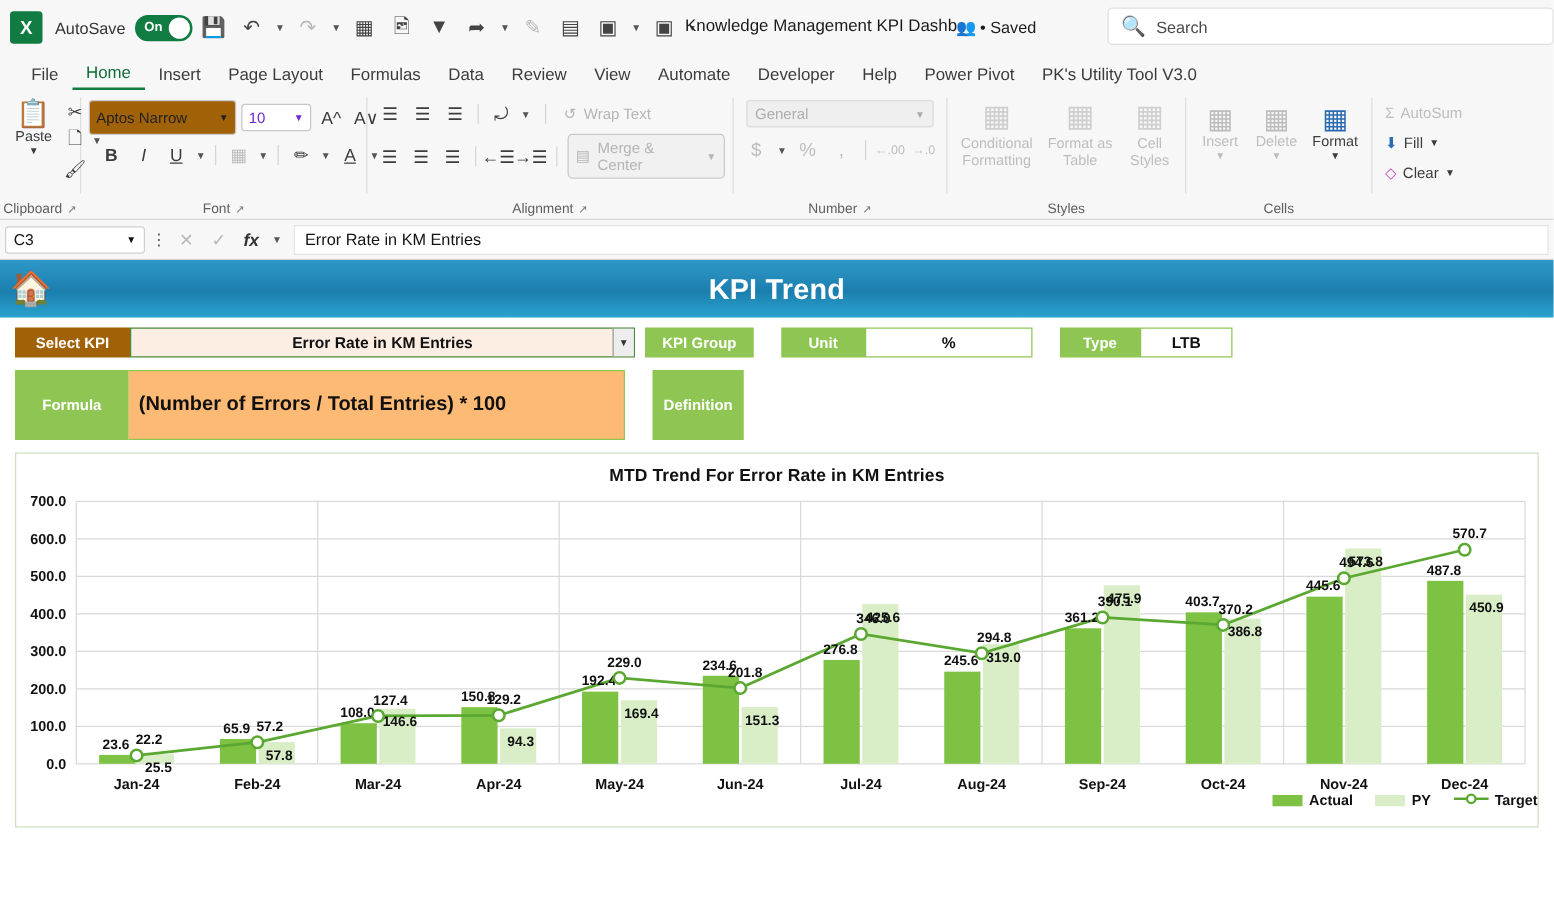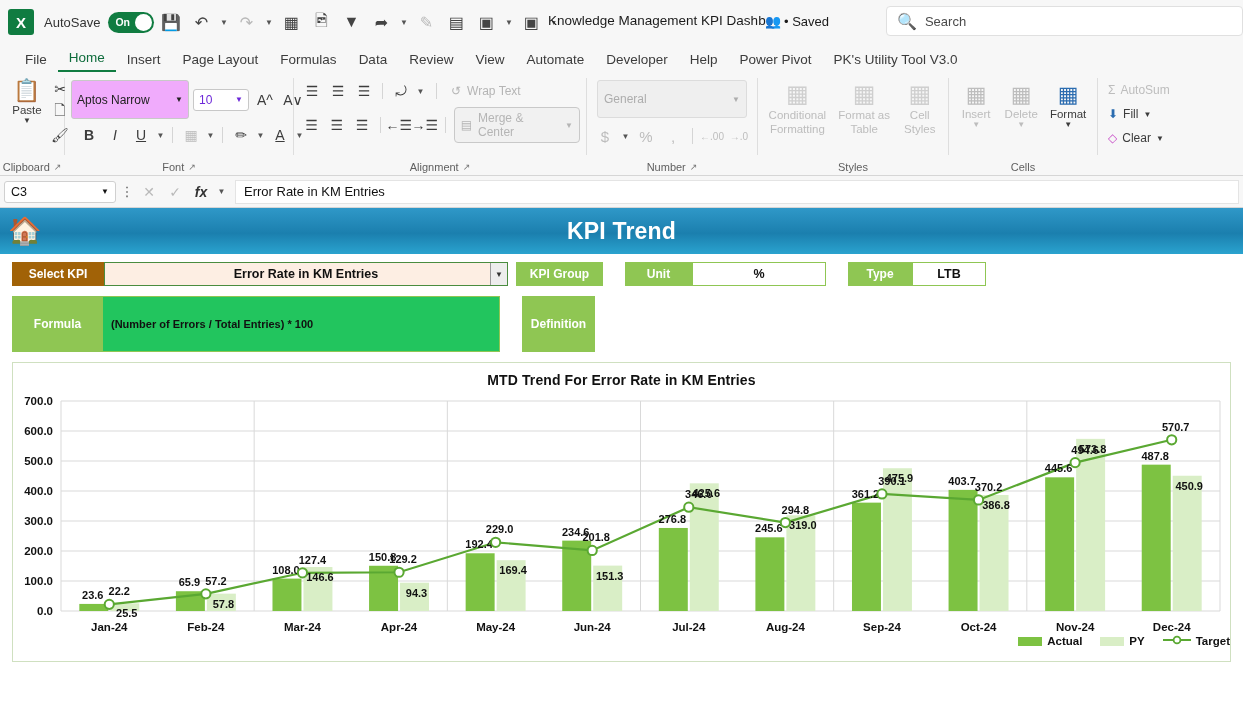--- a/index.html
+++ b/index.html
@@ -81,29 +81,29 @@
     min-width: 42px; padding: 2px 4px; cursor:pointer; font-size:11.5px; color:#3c3c3c;
   }
   .bigbtn .glyph { font-size: 22px; line-height: 26px; }
   .bigbtn.dim { color:#bdbdbd; }
   .smallbtn {
     width:24px;height:22px;display:flex;align-items:center;justify-content:center;
     font-size:14px;color:#3c3c3c;cursor:pointer;
   }
   .smallbtn.dim { color:#bdbdbd; }
   .fontname {
-    width: 118px; height: 39px; background:#f0abfc; border:1px solid #c8c8c8; border-radius:3px;
+    width: 118px; height: 28px; background:#a16207; border:1px solid #c8c8c8; border-radius:3px;
     display:flex;align-items:center;justify-content:space-between;padding:0 5px;font-size:12px;color:#222;
   }
   .fontsize {
     width: 56px; height: 22px; background:#fff; border:1px solid #c8c8c8; border-radius:3px;
     display:flex;align-items:center;justify-content:space-between;padding:0 5px;font-size:12px;color:#6d28d9;
   }
   .numfmt {
-    width: 150px; height: 38px; background:#efefef; border:1px solid #dcdcdc; border-radius:3px;
+    width: 150px; height: 22px; background:#efefef; border:1px solid #dcdcdc; border-radius:3px;
     display:flex;align-items:center;justify-content:space-between;padding:0 6px;font-size:12px;color:#adadad;
   }
   .wraptext { display:flex;align-items:center;gap:6px;font-size:12px;color:#b5b5b5;padding:3px 4px;}
   .mergecell {
     display:flex;align-items:center;gap:6px;font-size:12px;color:#b5b5b5;
     border:1px solid #c9c9c9;border-radius:4px;padding:3px 6px; background:#f1f1f1;
   }
   .stylebtn {
     display:flex;flex-direction:column;align-items:center;font-size:11.5px;color:#bdbdbd;
     width:72px; text-align:center; line-height:14px; cursor:pointer;
@@ -170,23 +170,23 @@
     font-size:12.5px; font-weight:bold; color:#111;
   }
 
   .row-formula { display:flex; padding: 10px 12px 0 12px; gap: 22px;}
   .fcard { display:flex; height: 56px; }
   .fcard .tag {
     background:#8fc653; color:#fff; font-size:12px; font-weight:bold;
     display:flex;align-items:center;justify-content:center; padding: 0 10px;
   }
   .fcard .body {
-    background:#22c55e; border:1.5px solid #8fc653; border-left:none;
+    background:#fdba74; border:1.5px solid #8fc653; border-left:none;
     display:flex;align-items:center; padding: 0 8px;
-    font-size:11px; font-weight:bold; color:#111;
+    font-size:16px; font-weight:bold; color:#111;
   }
 
   
   .chartcard {
     margin: 10px 12px 0 12px; height: 300px; background:#fff;
     border:1px solid #cfe0c0; position:relative;
   }
   .chart-title {
     text-align:center; font-size:14px; font-weight:bold; color:#111;
     padding-top: 9px; letter-spacing:.1px;

